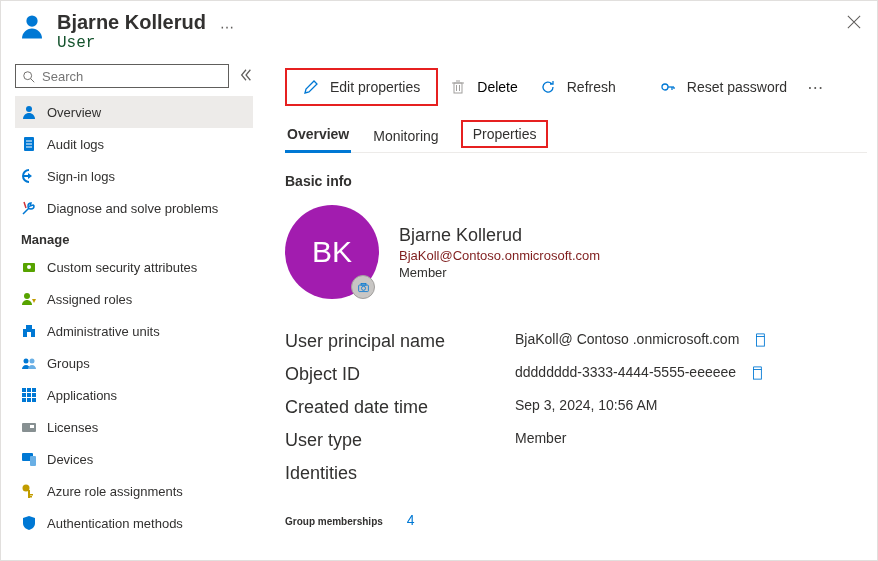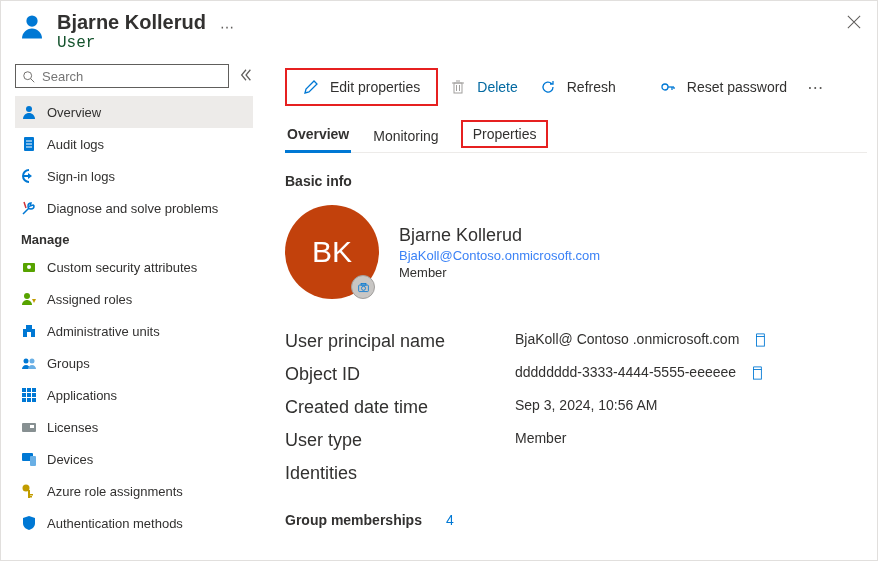--- a/index.html
+++ b/index.html
@@ -26,48 +26,48 @@
 
     .nav-item { display: flex; align-items: center; height: 32px; padding: 0 6px; cursor: pointer; gap: 10px; }
     .nav-item.active { background: #edebe9; }
     .nav-section { font-size: 13px; font-weight: 600; color: #323130; padding: 8px 6px 4px 6px; }
     .nav-icon { width: 16px; height: 16px; flex-shrink: 0; display: flex; align-items: center; justify-content: center; }
 
     .main { flex: 1; padding: 8px 10px 0 22px; overflow: auto; }
 
     .toolbar { display: flex; align-items: center; gap: 2px; margin-bottom: 14px; }
     .tool-btn { display: flex; align-items: center; gap: 11px; padding: 5px 10px; cursor: pointer; font-size: 14px; color: #323130; background: none; border: none; }
-    .tool-btn.disabled { color: #0369a1; }
+    .tool-btn.disabled { color: #000000; }
     .tool-btn svg { width: 16px; height: 16px; }
     .highlight-red { border: 2px solid #e62020; padding: 4px 6px; }
     .more-btn { font-size: 16px; color: #605e5c; padding: 0 8px; cursor: pointer; letter-spacing: 1px; }
 
     .tabs { display: flex; gap: 20px; border-bottom: 1px solid #edebe9; margin-bottom: 20px; align-items: flex-end; }
     .tab { padding: 6px 2px 8px 2px; cursor: pointer; font-size: 14px; color: #323130; }
     .tab.active { font-weight: 600; border-bottom: 3px solid #0078d4; margin-bottom: -1px; }
     .tab-highlight { border: 2px solid #e62020; padding: 4px 10px; margin-bottom: 4px; }
 
     .section-title { font-weight: 600; font-size: 14px; margin-bottom: 16px; }
 
     .profile { display: flex; align-items: center; gap: 20px; margin-bottom: 20px; }
     .avatar-wrap { position: relative; width: 94px; height: 94px; }
-    .avatar { width: 94px; height: 94px; border-radius: 50%; background: #c2410c; color: #fff; display: flex; align-items: center; justify-content: center; font-size: 30px; font-weight: 400; }
+    .avatar { width: 94px; height: 94px; border-radius: 50%; background: #a21caf; color: #fff; display: flex; align-items: center; justify-content: center; font-size: 30px; font-weight: 400; }
     .avatar-cam { position: absolute; bottom: 0; right: 4px; width: 24px; height: 24px; border-radius: 50%; background: #c8c6c4; display: flex; align-items: center; justify-content: center; border: 1px solid #a19f9d; }
     .profile-info .pname { font-size: 18px; font-weight: 400; margin-bottom: 2px; }
-    .profile-info .pemail { font-size: 13px; color: #3b82f6; margin-bottom: 2px; }
+    .profile-info .pemail { font-size: 13px; color: #7f1d1d; margin-bottom: 2px; }
     .profile-info .pmember { font-size: 13px; color: #323130; }
 
     .details { display: table; margin-bottom: 16px; border-spacing: 0 12px; }
     .drow { display: table-row; }
     .dlabel { display: table-cell; font-size: 18px; color: #323130; width: 230px; vertical-align: top; }
     .dvalue { display: table-cell; font-size: 14px; color: #323130; }
     .copy-icon { margin-left: 10px; color: #0078d4; cursor: pointer; display: inline-flex; vertical-align: middle; }
 
     .group-row { display: flex; gap: 24px; align-items: baseline; }
-    .group-label { font-weight: 600; font-size: 14px; }
+    .group-label { font-weight: 600; font-size: 10px; }
     .group-val { color: #0078d4; cursor: pointer; font-size: 14px; }
   </style>
 </head>
 <body>
 
 <div class="panel">
   <div class="header">
     <div class="header-icon">
       <svg viewBox="0 0 24 24" width="30" height="30">
           <circle cx="12" cy="8" r="4.5" fill="#0078d4"></circle>

